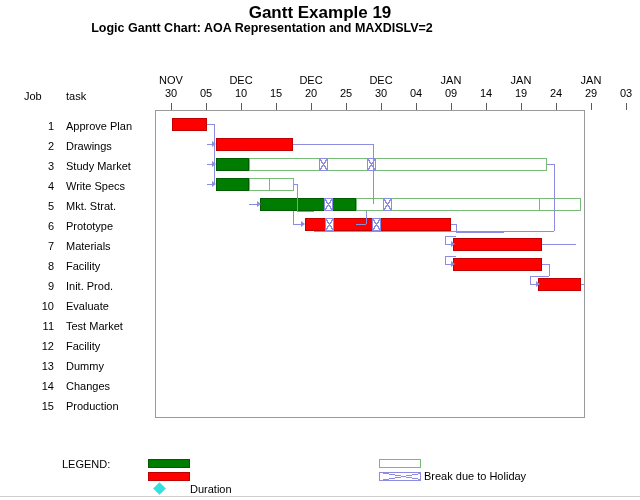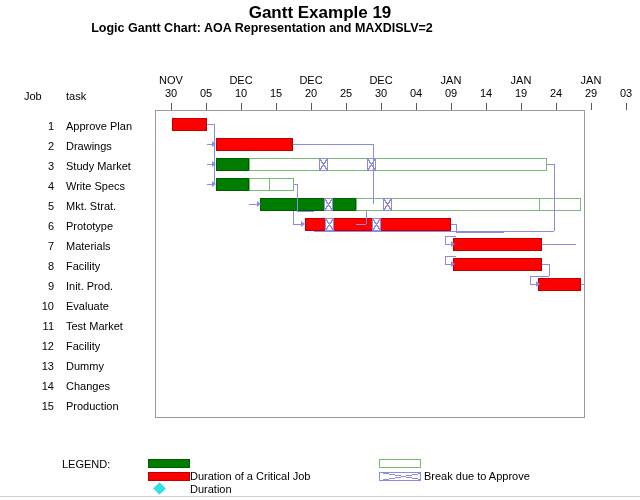--- a/index.html
+++ b/index.html
@@ -308,28 +308,27 @@
         <div class="cn h" style="left: 374px; top: 173px; width: 8px;"></div>
         <div class="arw" style="left: 380px; top: 170px;"></div>
         <div class="cn h" style="left: 425px; top: 173px; width: 3px;"></div>
       </div>
   </div>
 
   <div id="legend">
       <div class="lbl" style="left: 62px; top: 6px;">LEGEND:</div>
       <div class="sw green" style="width: 42px; height: 9px; left: 148px; top: 7px;"></div>
       <div class="sw red" style="width: 42px; height: 9px; left: 148px; top: 20px;"></div>
-      <div class="lbl" style="left: 190px; top: 18px;">Duration of a Critical Job</div>
       <div class="sw dia" style="left: 155px; top: 32px;"></div>
       <div class="lbl" style="left: 190px; top: 31px;">Duration</div>
       <div class="sw slk" style="width: 42px; height: 9px; left: 379px; top: 7px;"></div>
       <div class="sw brkw" style="width: 42px; height: 9px; left: 379px; top: 20px;">
         <i></i>
       </div>
-      <div class="lbl" style="left: 424px; top: 18px;">Break due to Approve</div>
+      <div class="lbl" style="left: 424px; top: 18px;">Break due to Holiday</div>
     </div>
   <div id="legend-rule"></div>
 
 <div class="tick" style="left: 171px;"></div>
     <div class="tick" style="left: 206px;"></div>
     <div class="tick" style="left: 241px;"></div>
     <div class="tick" style="left: 276px;"></div>
     <div class="tick" style="left: 311px;"></div>
     <div class="tick" style="left: 346px;"></div>
     <div class="tick" style="left: 381px;"></div>

